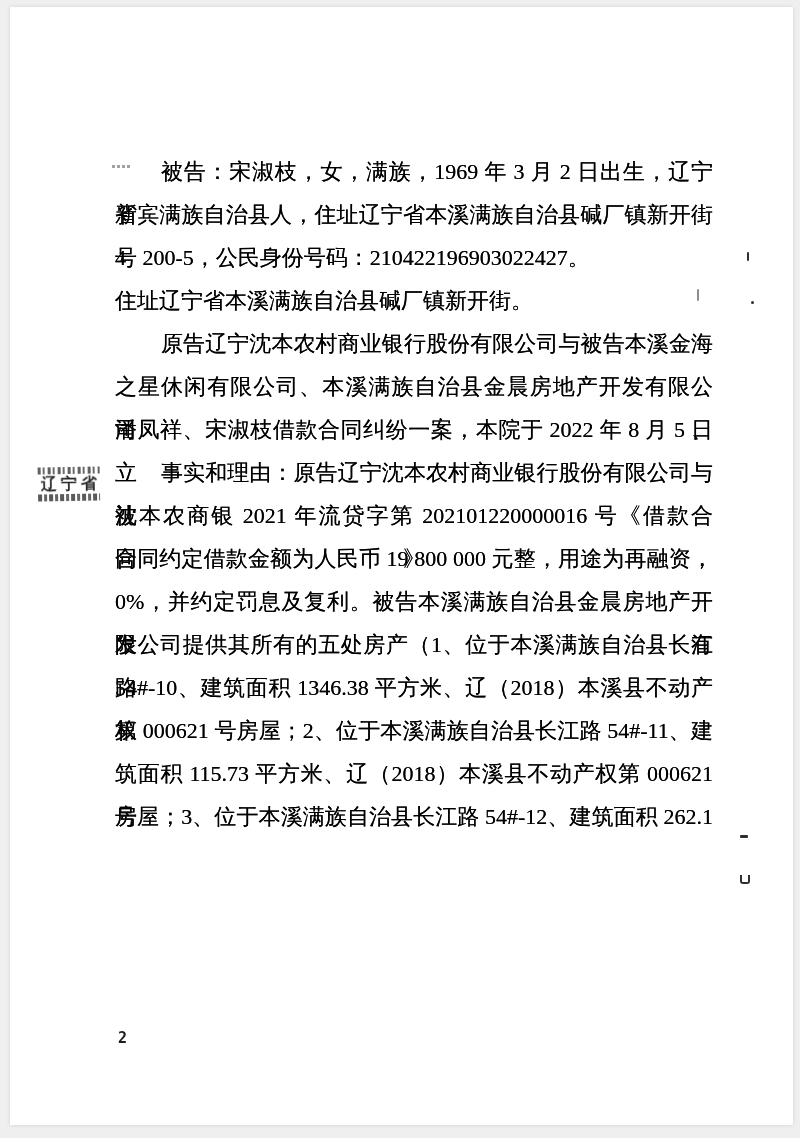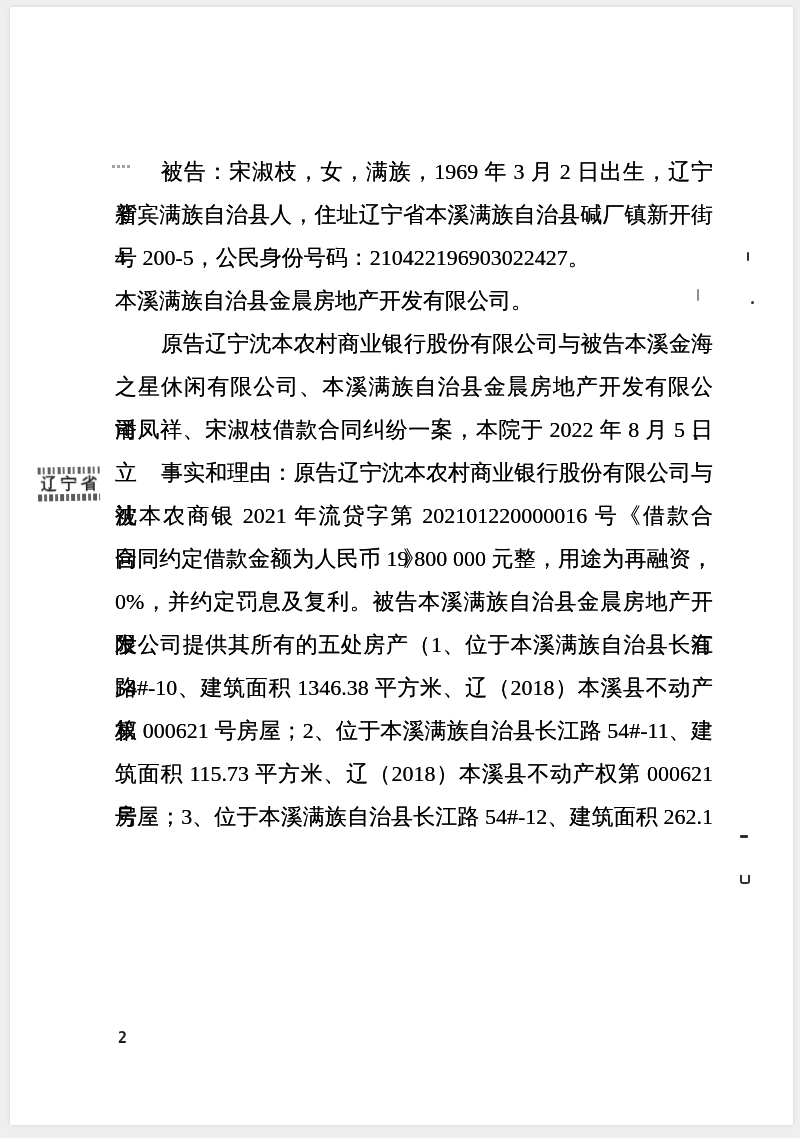--- a/index.html
+++ b/index.html
@@ -72,21 +72,21 @@
 <body>
 
 <div class="page">
 
   <div class="artifact dash-artifact"></div>
 
   <div class="text-block">
       <div class="text-line indent">被告：宋淑枝，女，满族，1969 年 3 月 2 日出生，辽宁省</div>
       <div class="text-line">新宾满族自治县人，住址辽宁省本溪满族自治县碱厂镇新开街 4</div>
       <div class="text-line noj">号 200-5，公民身份号码：210422196903022427。</div>
-      <div class="text-line noj">本溪满族自治县金晨房地产开发有限公司。</div>
+      <div class="text-line noj">住址辽宁省本溪满族自治县碱厂镇新开街。</div>
       <div class="text-line indent">原告辽宁沈本农村商业银行股份有限公司与被告本溪金海</div>
       <div class="text-line">之星休闲有限公司、本溪满族自治县金晨房地产开发有限公司、</div>
       <div class="text-line">潘凤祥、宋淑枝借款合同纠纷一案，本院于 2022 年 8 月 5 日立</div>
       <div class="text-line indent">事实和理由：原告辽宁沈本农村商业银行股份有限公司与被</div>
       <div class="text-line">沈本农商银 2021 年流贷字第 202101220000016 号《借款合同》，</div>
       <div class="text-line">合同约定借款金额为人民币 19 800 000 元整，用途为再融资，</div>
       <div class="text-line">0%，并约定罚息及复利。被告本溪满族自治县金晨房地产开发有</div>
       <div class="text-line">限公司提供其所有的五处房产（1、位于本溪满族自治县长江路</div>
       <div class="text-line">54#-10、建筑面积 1346.38 平方米、辽（2018）本溪县不动产权</div>
       <div class="text-line">第 000621 号房屋；2、位于本溪满族自治县长江路 54#-11、建</div>

